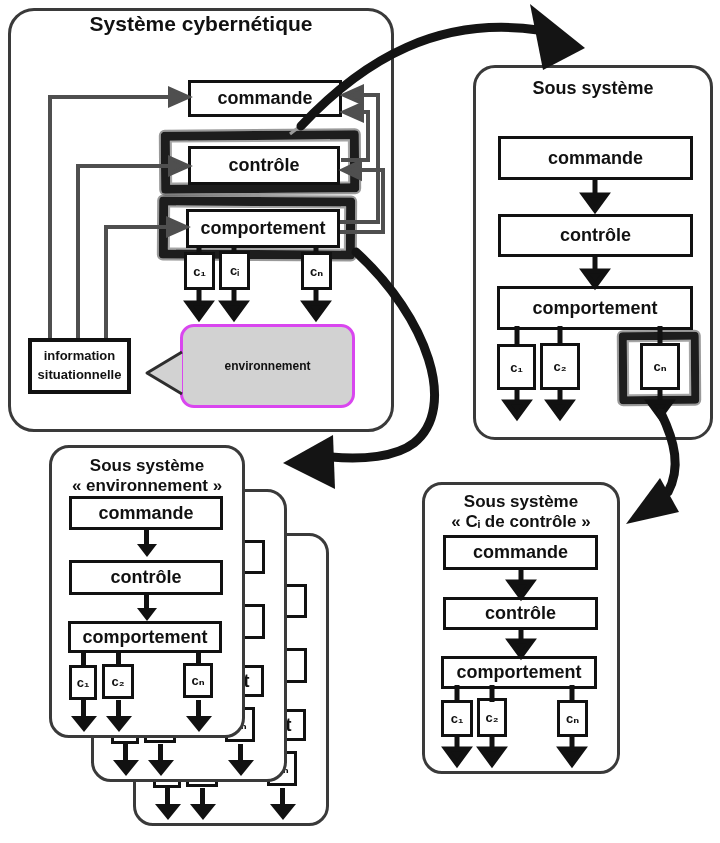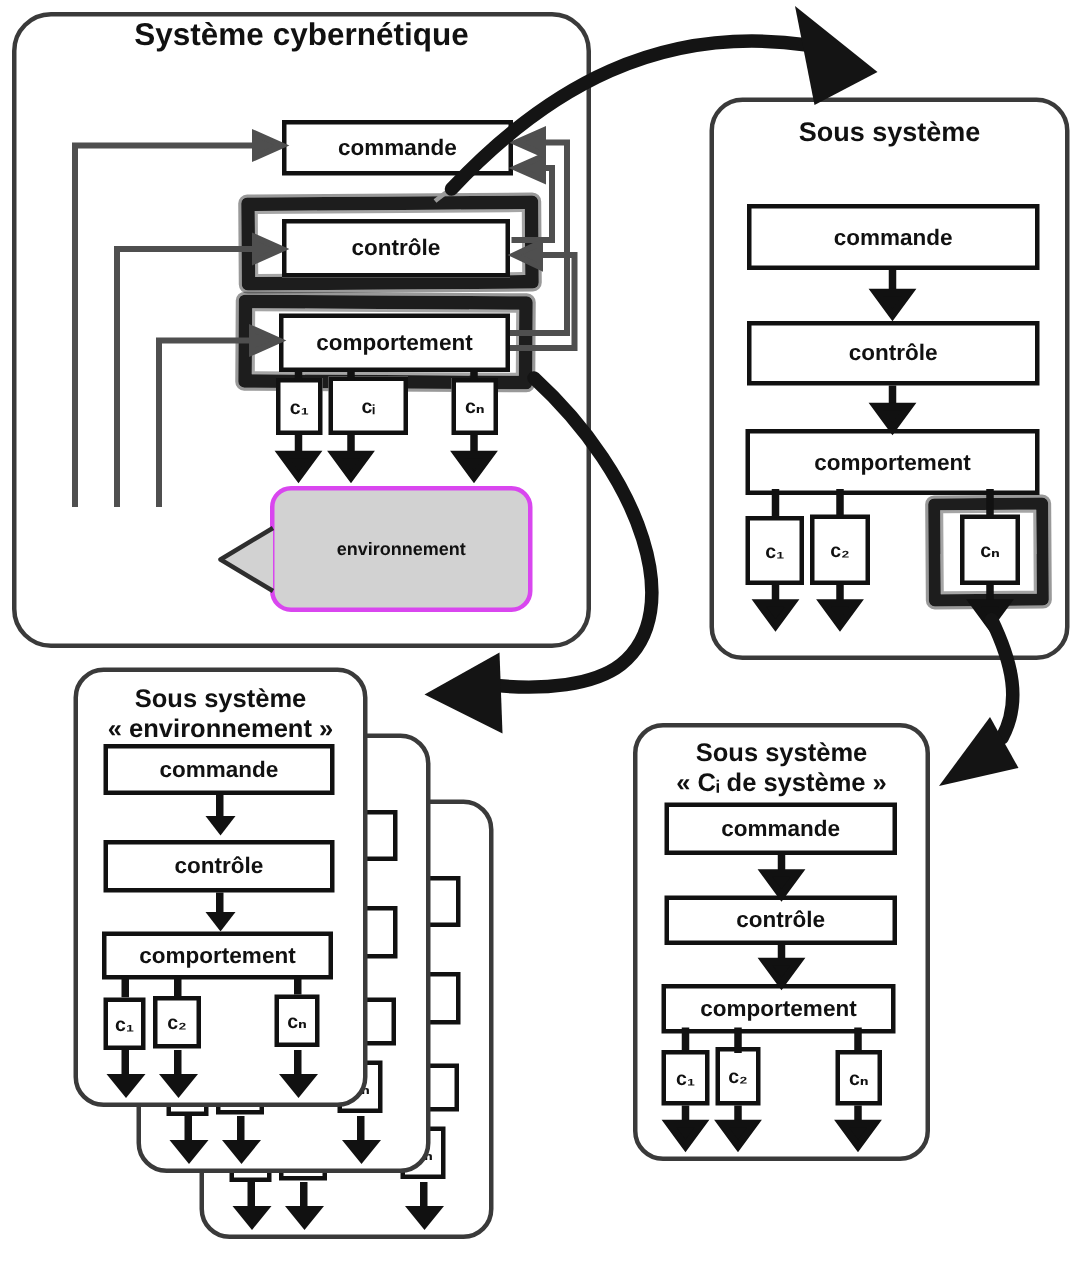--- a/index.html
+++ b/index.html
@@ -10,21 +10,21 @@
   .panel{
     position:absolute;background:#fff;border:3px solid #3a3a3a;border-radius:22px;
     box-sizing:border-box;
   }
   .ptitle{
     position:absolute;left:0;width:100%;text-align:center;font-weight:bold;line-height:1.15;
   }
   .box{
     position:absolute;background:#fff;border:3px solid #111;box-sizing:border-box;
     display:flex;align-items:center;justify-content:center;
-    font-weight:bold;font-size:15px;white-space:nowrap;
+    font-weight:bold;font-size:18px;white-space:nowrap;
   }
   .cbox{font-size:13px;}
   .sketch{
     position:absolute;border:9px solid #1d1d1d;border-radius:4px;box-sizing:border-box;
     background:transparent;
     box-shadow:0 0 0 2px rgba(29,29,29,.45), inset 0 0 0 2px rgba(29,29,29,.40);
   }
   .sketch.r1{transform:rotate(-0.4deg);}
   .sketch.r2{transform:rotate(0.35deg);}
   
@@ -56,24 +56,28 @@
   <div class="ptitle" style="left:8px;top:12px;width:386px;font-size:21px;">Système cybernétique</div>
 
   <div class="sketch r1" style="left:161px;top:131px;width:198px;height:62px;"></div>
   <div class="sketch r2" style="left:159px;top:197px;width:196px;height:62px;"></div>
 
   <div class="box" style="left:188px;top:80px;width:154px;height:37px;">commande</div>
   <div class="box" style="left:188px;top:146px;width:152px;height:39px;">contrôle</div>
   <div class="box" style="left:186px;top:209px;width:154px;height:39px;">comportement</div>
 
   <div class="box cbox" style="left:184px;top:252px;width:31px;height:38px;">c₁</div>
-  <div class="box cbox" style="left:219px;top:251px;width:53px;height:39px;">cᵢ</div>
+  <div class="box cbox" style="left:219px;top:251px;width:31px;height:39px;">cᵢ</div>
   <div class="box cbox" style="left:301px;top:252px;width:31px;height:38px;">cₙ</div>
 
   <div class="envbubble" style="left:180px;top:324px;width:175px;height:84px;">environnement</div>
+  <div class="infobox" style="left:28px;top:338px;width:103px;height:56px;">
+    <span>information</span>
+    <span>situationnelle</span>
+  </div>
 
   <div class="panel" style="left:473px;top:65px;width:240px;height:375px;"></div>
   <div class="ptitle" style="left:473px;top:78px;width:240px;font-size:18px;">
     <span style="display:block">Sous système</span>
   </div>
   <div class="box" style="left:498px;top:136px;width:195px;height:44px;">commande</div>
   <div class="box" style="left:498px;top:214px;width:195px;height:43px;">contrôle</div>
   <div class="box" style="left:497px;top:286px;width:196px;height:44px;">comportement</div>
   <div class="sketch r1" style="left:619px;top:332px;width:80px;height:72px;border-width:8px;"></div>
   <div class="box cbox" style="left:497px;top:344px;width:39px;height:46px;">c₁</div>
@@ -131,21 +135,21 @@
     <div class="box cbox" style="left:50px;top:216px;width:32px;height:35px;">c₂</div>
     <div class="box cbox" style="left:131px;top:215px;width:30px;height:35px;">cₙ</div>
     <div class="va big" style="left:29px;top:252px;height:16px;"></div>
     <div class="va big" style="left:64px;top:252px;height:16px;"></div>
     <div class="va big" style="left:144px;top:252px;height:16px;"></div>
   </div>
 
   <div class="panel" style="left:422px;top:482px;width:198px;height:292px;border-radius:20px;"></div>
   <div class="ptitle" style="left:422px;top:492px;width:198px;font-size:17px;">
     <span style="display:block">Sous système</span>
-    <span style="display:block">« Cᵢ de système »</span>
+    <span style="display:block">« Cᵢ de contrôle »</span>
   </div>
   <div class="box" style="left:443px;top:535px;width:155px;height:35px;">commande</div>
   <div class="box" style="left:443px;top:597px;width:155px;height:33px;">contrôle</div>
   <div class="box" style="left:441px;top:656px;width:156px;height:33px;">comportement</div>
   <div class="box cbox" style="left:441px;top:700px;width:32px;height:37px;">c₁</div>
   <div class="box cbox" style="left:477px;top:698px;width:30px;height:39px;">c₂</div>
   <div class="box cbox" style="left:557px;top:700px;width:31px;height:37px;">cₙ</div>
 
   <svg class="overlay" width="720" height="843" viewBox="0 0 720 843">
 

